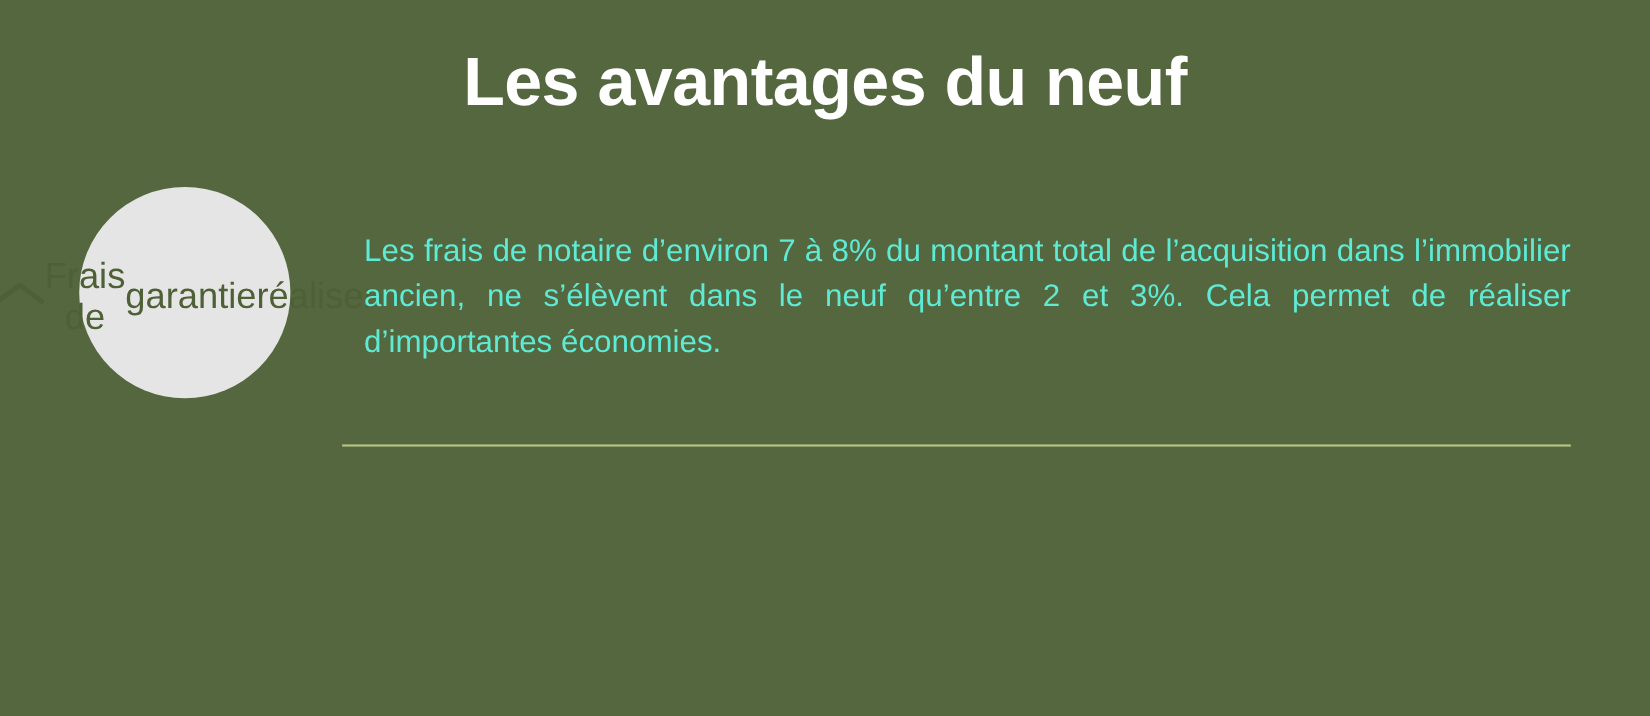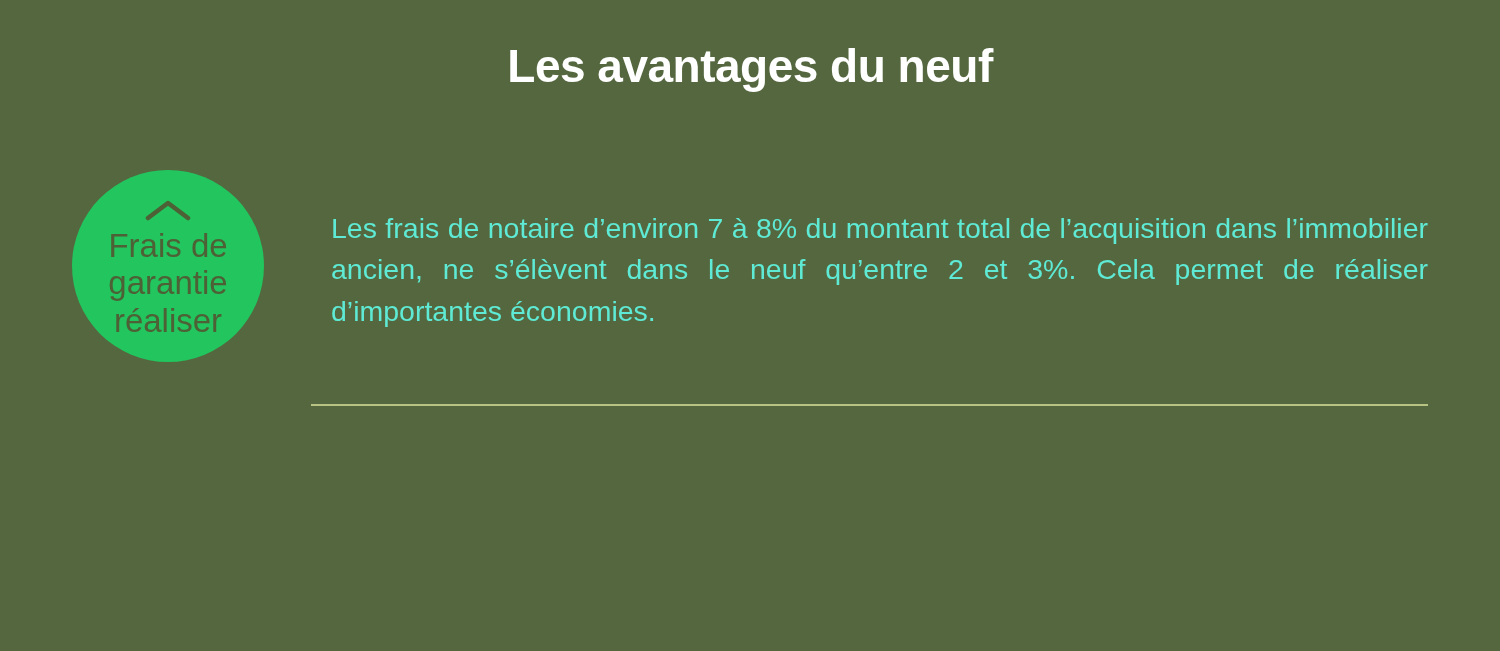--- a/index.html
+++ b/index.html
@@ -19,21 +19,21 @@
     background: #55673f;
     box-sizing: border-box;
   }
   .poster-title {
     position: absolute;
     left: 0;
     top: 42px;
     width: 1500px;
     text-align: center;
     color: #ffffff;
-    font-size: 46px;
+    font-size: 62px;
     font-weight: bold;
     letter-spacing: -0.5px;
     line-height: 1.05;
     white-space: nowrap;
   }
   .rows {
     position: absolute;
     left: 0;
     top: 170px;
     width: 1500px;
@@ -42,24 +42,24 @@
     display: flex;
     align-items: flex-start;
     padding-left: 72px;
     box-sizing: border-box;
   }
   .badge {
     flex: 0 0 auto;
     width: 192px;
     height: 192px;
     border-radius: 50%;
-    background: #22c55e;
+    background: #e5e5e5;
     color: #4e6035;
     display: flex;
-    flex-direction: column;
+    flex-direction: row;
     align-items: center;
     justify-content: center;
     text-align: center;
     box-sizing: border-box;
     padding-top: 6px;
   }
   .badge-icon {
     display: block;
     line-height: 0;
     margin-bottom: 6px;

